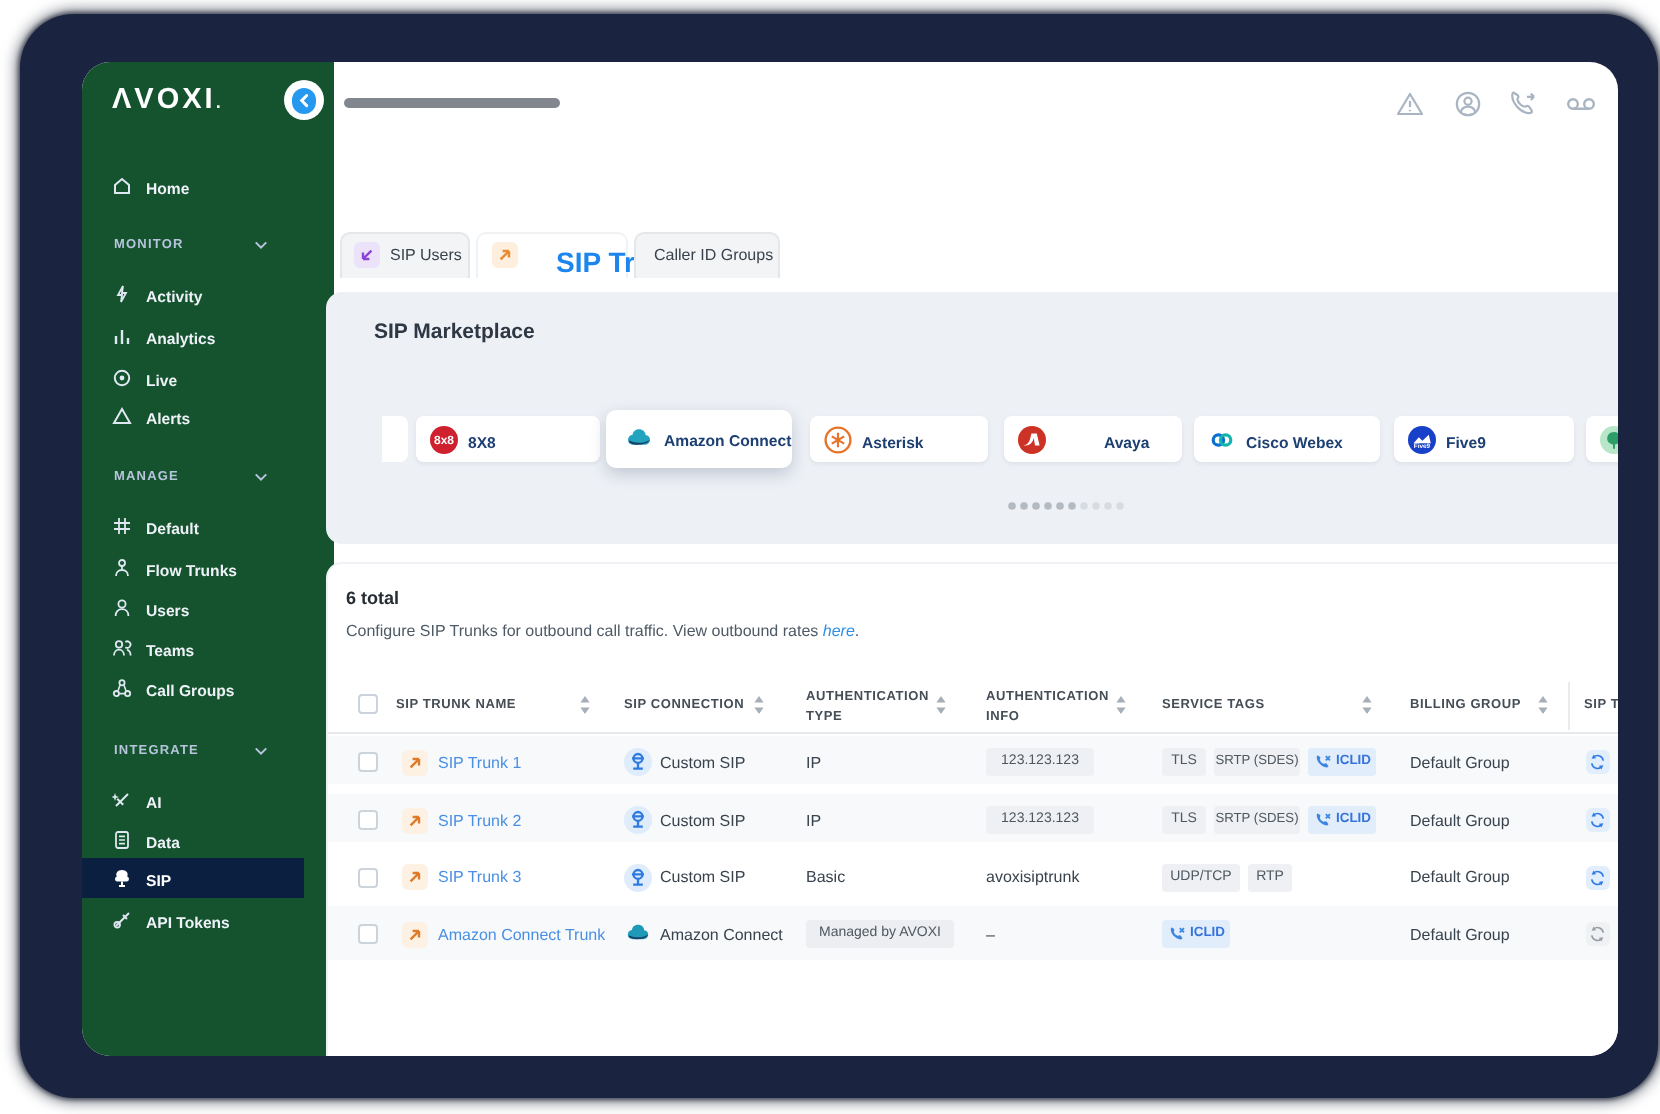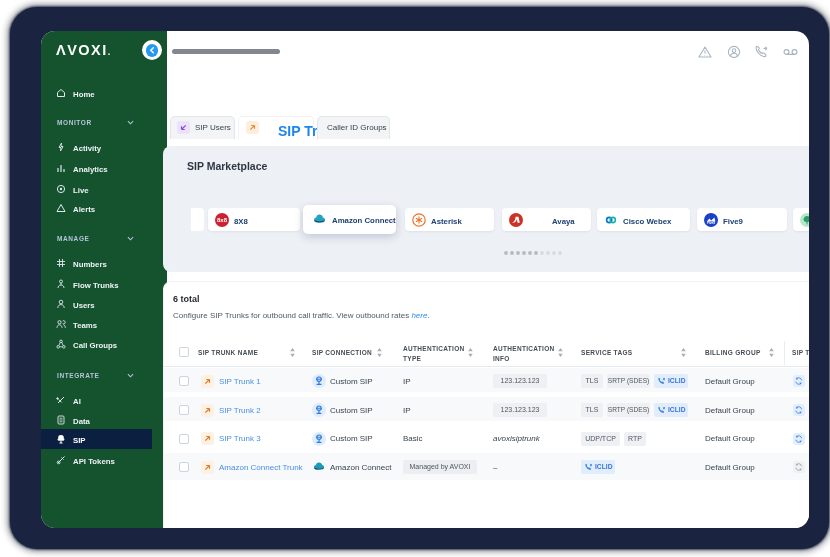--- a/index.html
+++ b/index.html
@@ -68,21 +68,21 @@
         <path d="M5 1.5 L9 8.5 H1 Z" fill="none" stroke="#dfe7f2" stroke-width="1"></path>
       </svg>
     <div class="sitem" style="top:173.5px">Alerts</div>
     <div class="slabel" style="top:204px">MANAGE</div>
     <svg class="schev" style="top:205px" viewBox="0 0 8 5">
         <path d="M1 1 L4 4 L7 1" fill="none" stroke="#b6c4dc" stroke-width="1.2"></path>
       </svg>
     <svg class="sicon" style="top:227px" viewBox="0 0 10 10">
         <path d="M3.5 1 V9 M6.5 1 V9 M1 3.5 H9 M1 6.5 H9" stroke="#dfe7f2" stroke-width="0.9" fill="none"></path>
       </svg>
-    <div class="sitem" style="top:228.5px">Numbers</div>
+    <div class="sitem" style="top:228.5px">Default</div>
     <svg class="sicon" style="top:248px" viewBox="0 0 10 10">
         <circle cx="5" cy="2.5" r="1.5" fill="none" stroke="#dfe7f2" stroke-width="0.9"></circle>
         <path d="M5 4 V6 M5 6 C3 6 2 7.5 2 9 M5 6 C7 6 8 7.5 8 9" stroke="#dfe7f2" stroke-width="0.9" fill="none"></path>
       </svg>
     <div class="sitem" style="top:249.5px">Flow Trunks</div>
     <svg class="sicon" style="top:268px" viewBox="0 0 10 10">
         <circle cx="5" cy="3" r="1.8" fill="none" stroke="#dfe7f2" stroke-width="0.9"></circle>
         <path d="M1.8 9 C1.8 6.8 3.2 5.6 5 5.6 C6.8 5.6 8.2 6.8 8.2 9" fill="none" stroke="#dfe7f2" stroke-width="0.9"></path>
       </svg>
     <div class="sitem" style="top:269.5px">Users</div>
@@ -333,21 +333,21 @@
       <path d="M4.3 8.7 L8.5 4.5 M8.5 4.5 H5.3 M8.5 4.5 V7.7" fill="none" stroke="#df7a2b" stroke-width="1.2"></path>
     </svg>
   <div class="rname" style="top:403px;">SIP Trunk 3</div>
   <svg class="abs" style="left:271px; top:400.5px;" width="14" height="14" viewBox="0 0 14 14">
       <circle cx="7" cy="7" r="7" fill="#dfecfb"></circle>
       <circle cx="7" cy="5.2" r="2.2" fill="none" stroke="#2f7be0" stroke-width="1.15"></circle>
       <path d="M4 5.2 H10 M7 7.4 V9.9 M4.6 10.3 H9.4" fill="none" stroke="#2f7be0" stroke-width="1.15"></path>
     </svg>
   <div class="rtext" style="left:289px; top:403px;">Custom SIP</div>
   <div class="rtext" style="left:362px; top:403px;">Basic</div>
-  <div class="rtext" style="left:452px; top:403px;font-style:italic;">avoxisiptrunk</div>
+  <div class="rtext" style="left:452px; top:403px;">avoxisiptrunk</div>
   <div class="gpill" style="left:540px; top:400.5px; width:39px;">UDP/TCP</div>
   <div class="gpill" style="left:583px; top:400.5px; width:22px;">RTP</div>
   <div class="rtext" style="left:664px; top:403px;">Default Group</div>
   <div class="refr" style="top:401.5px;"></div>
   <svg class="abs" style="left:752px; top:401.5px;" width="11.5" height="12" viewBox="0 0 16 16">
       <path d="M12 7 A4.1 4.1 0 0 0 5.4 4.4" fill="none" stroke="#2f7ce8" stroke-width="1.15"></path>
       <path d="M3.9 5.8 L7 5.4 L5.3 2.7 Z" fill="#2f7ce8"></path>
       <path d="M4 9 A4.1 4.1 0 0 0 10.6 11.6" fill="none" stroke="#2f7ce8" stroke-width="1.15"></path>
       <path d="M12.1 10.2 L9 10.6 L10.7 13.3 Z" fill="#2f7ce8"></path>
     </svg>

